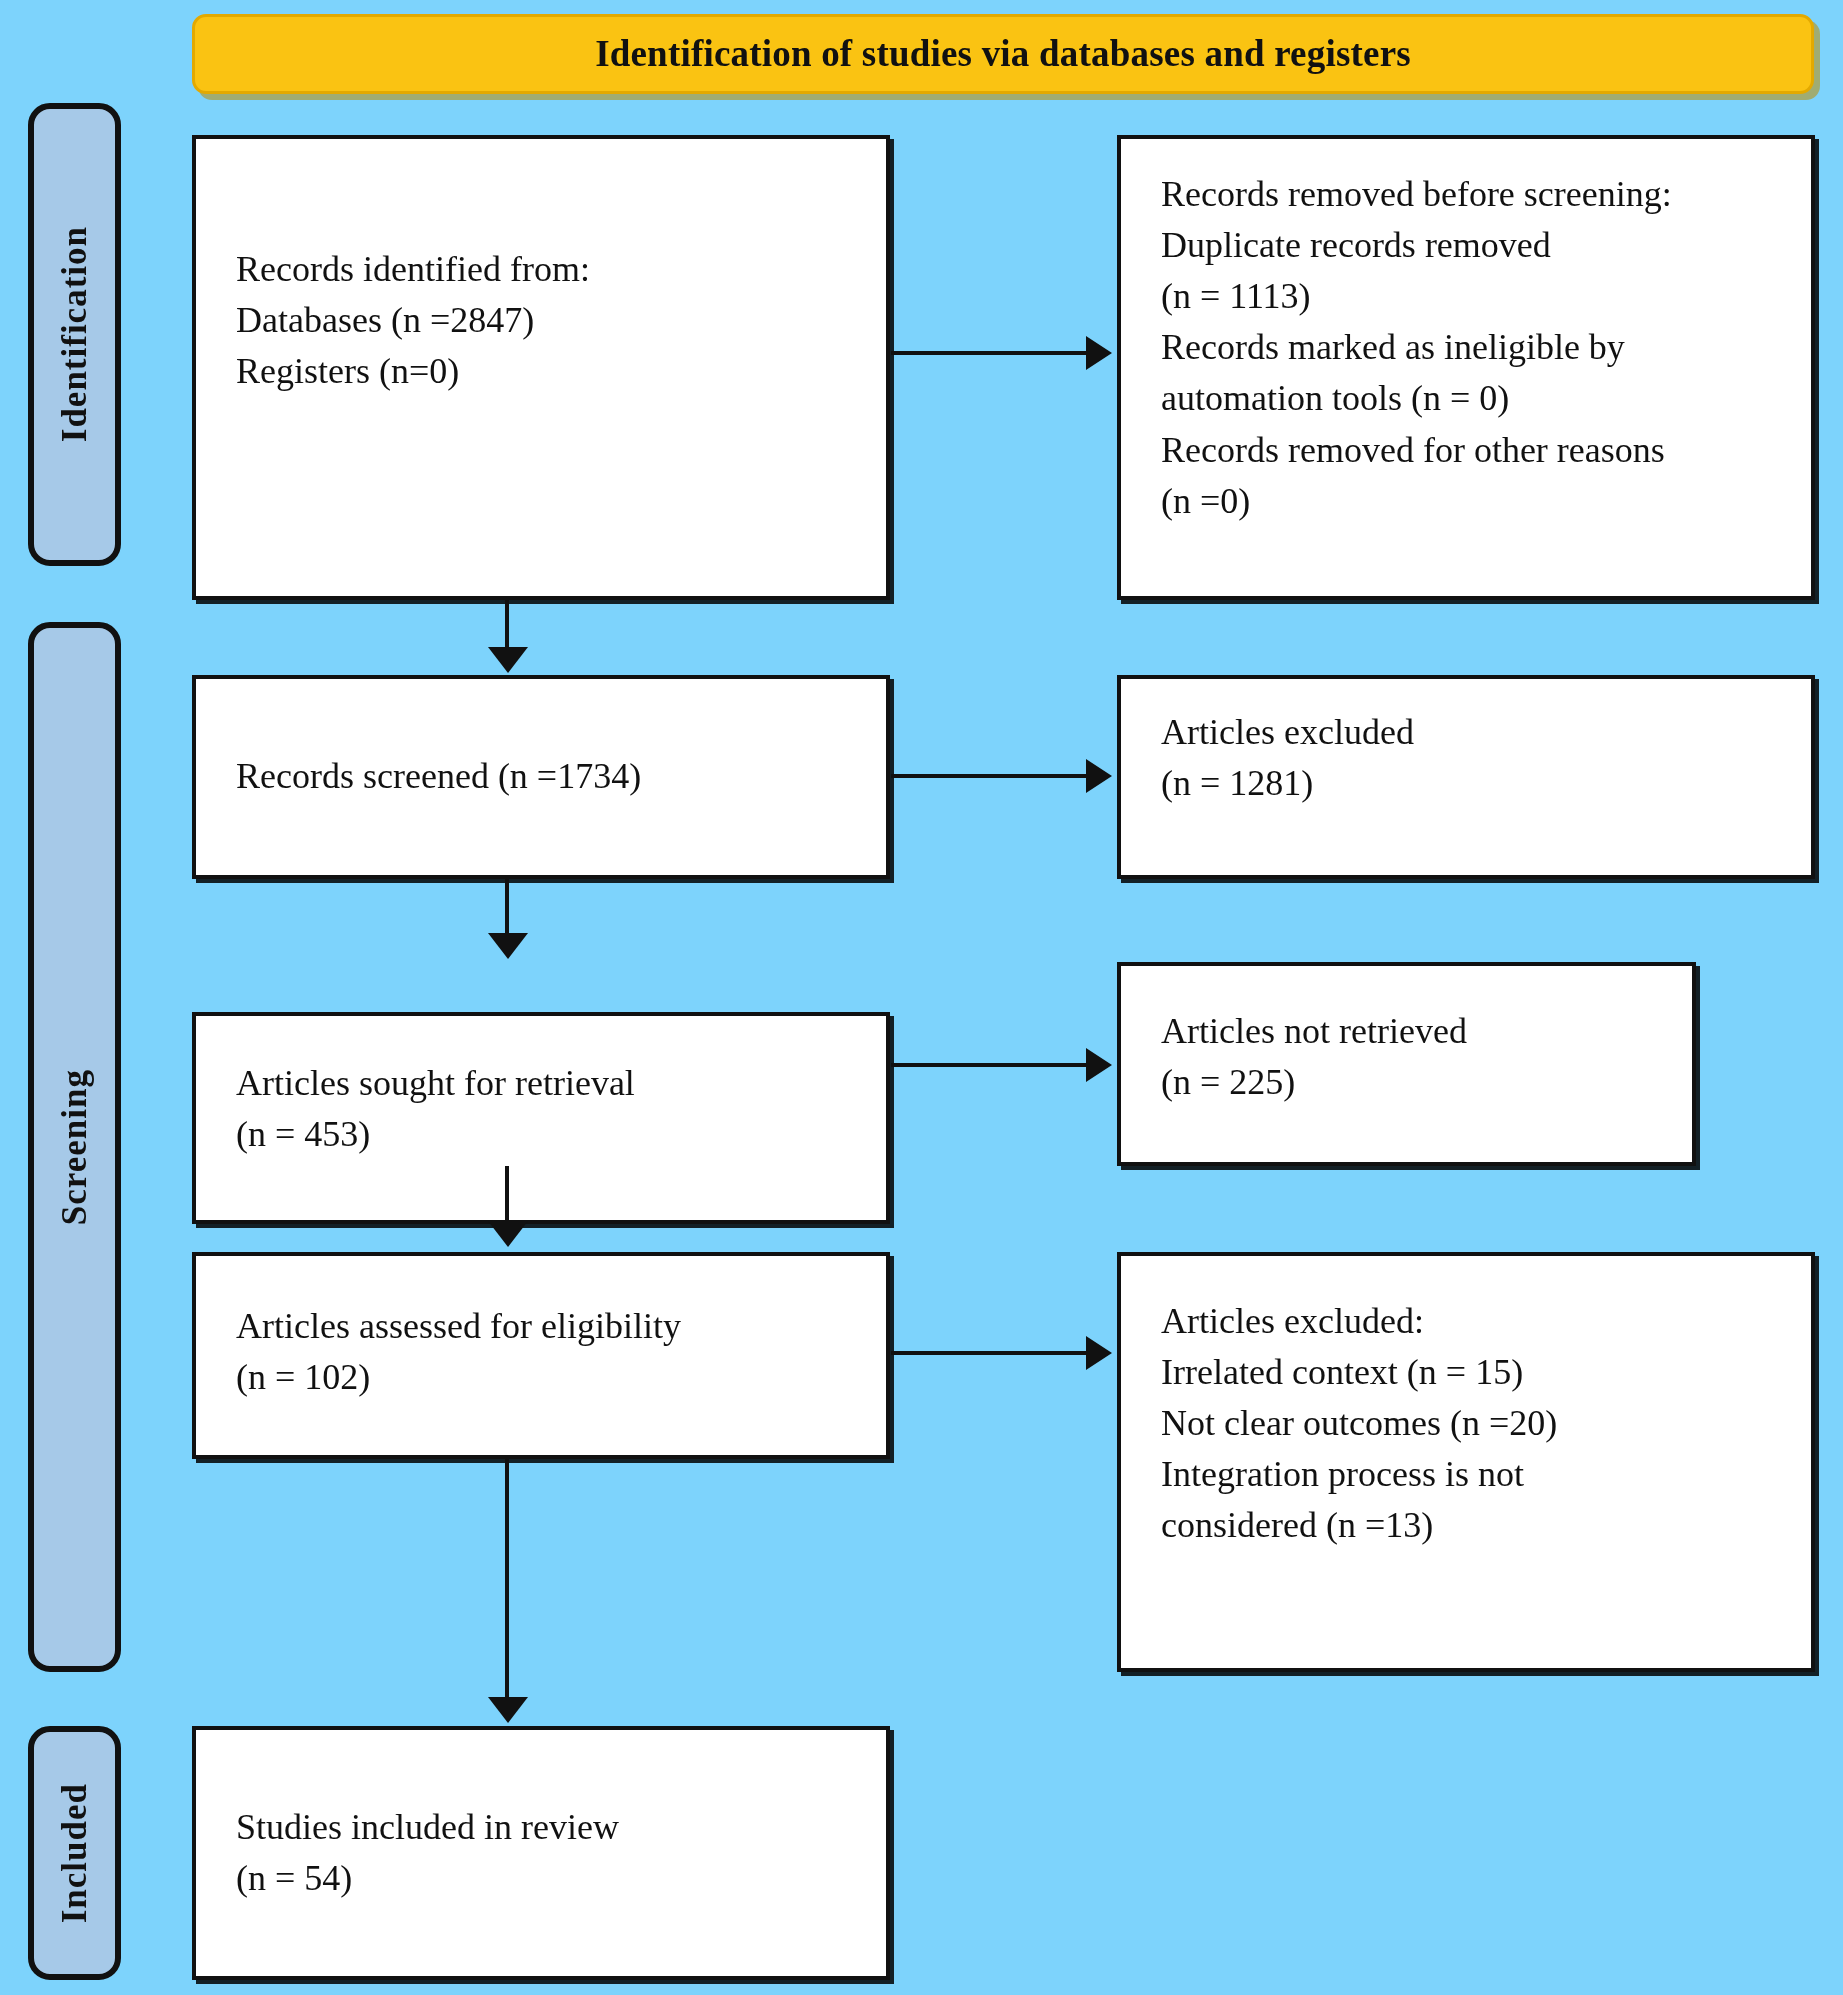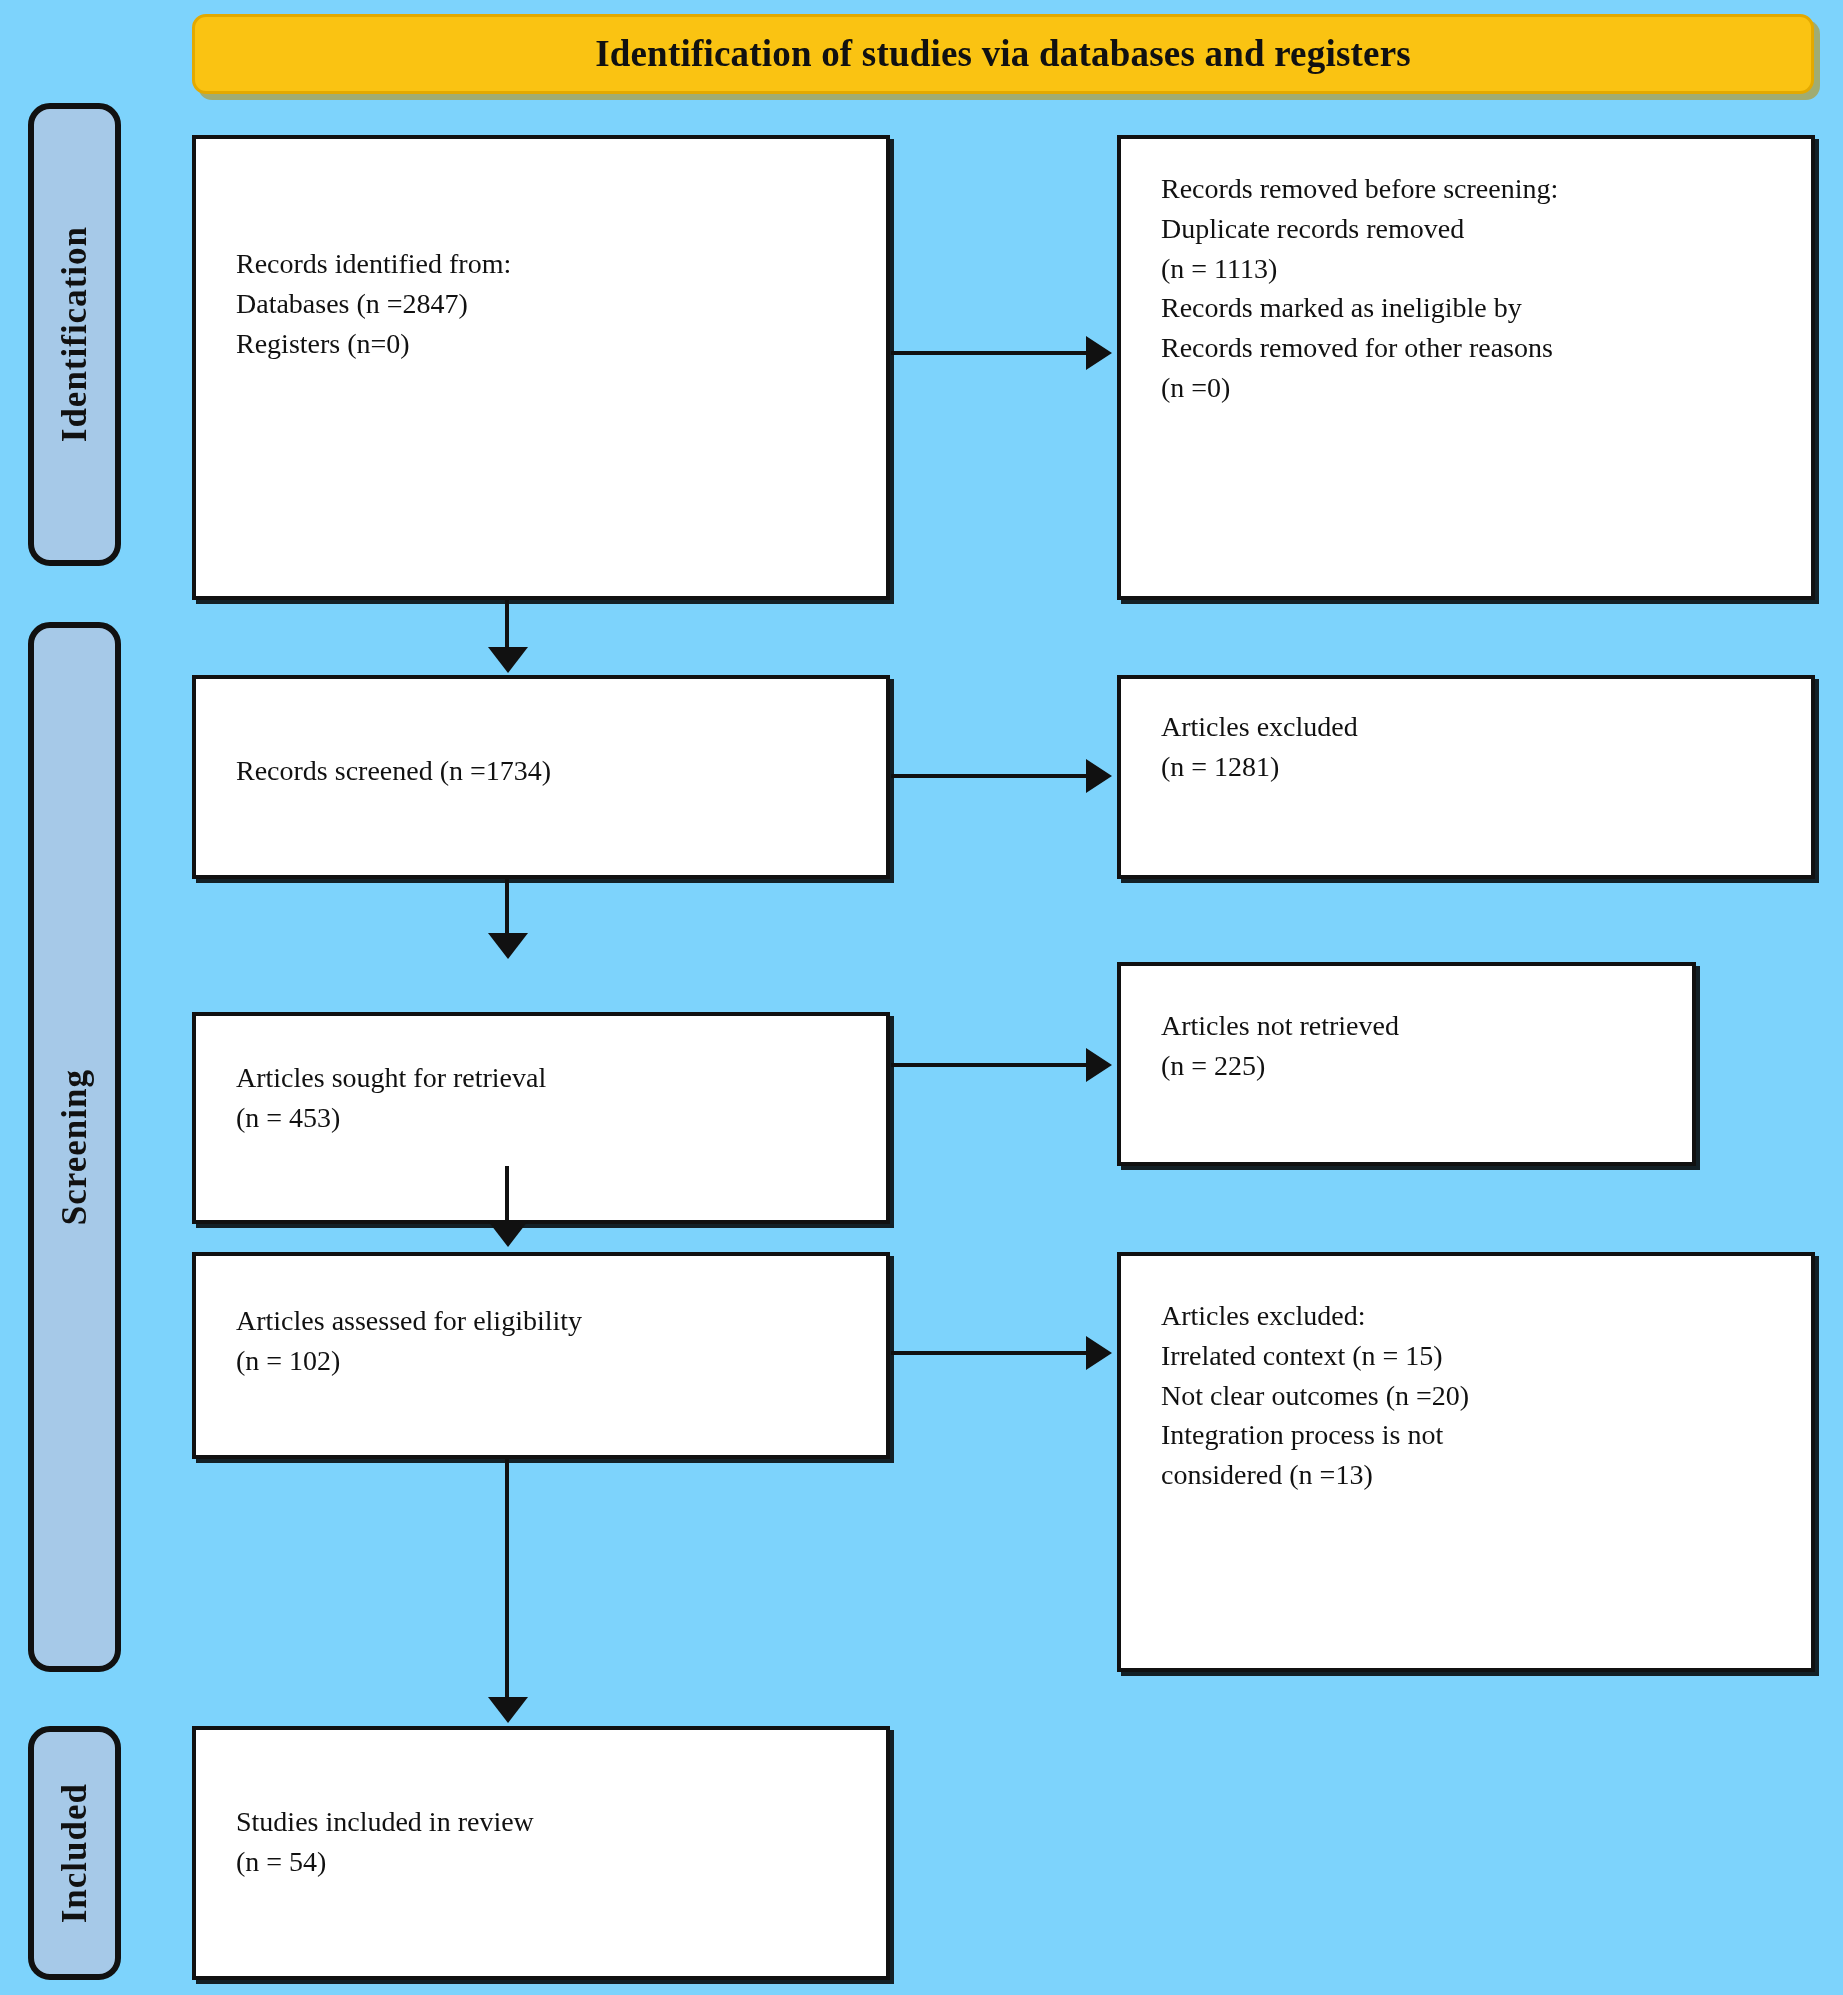--- a/index.html
+++ b/index.html
@@ -74,21 +74,21 @@
     position: absolute;
     background: #ffffff;
     border: 4px solid #111111;
     box-sizing: border-box;
     box-shadow: 4px 4px 0 rgba(0,0,0,0.85);
   }
   .box-text {
     position: absolute;
     left: 40px;
     right: 18px;
-    font-size: 28px;
+    font-size: 36px;
     line-height: 1.42;
     color: #111111;
   }
   .box-text .tline { display: block; white-space: nowrap; }
 
   
   #box-identified   { left: 192px; top: 135px;  width: 698px; height: 465px; }
   #box-identified   .box-text { top: 105px; }
 
   #box-screened     { left: 192px; top: 675px;  width: 698px; height: 204px; }
@@ -187,20 +187,21 @@
         <span class="tline">Databases (n =2847)</span>
         <span class="tline">Registers (n=0)</span>
       </div>
   </div>
   <div class="box" id="box-removed">
     <div class="box-text">
         <span class="tline">Records removed before screening:</span>
         <span class="tline">Duplicate records removed</span>
         <span class="tline">(n = 1113)</span>
         <span class="tline">Records marked as ineligible by</span>
+        <span class="tline">automation tools (n = 0)</span>
         <span class="tline">Records removed for other reasons</span>
         <span class="tline">(n =0)</span>
       </div>
   </div>
 
   <div class="box" id="box-screened">
     <div class="box-text">
         <span class="tline">Records screened (n =1734)</span>
       </div>
   </div>

